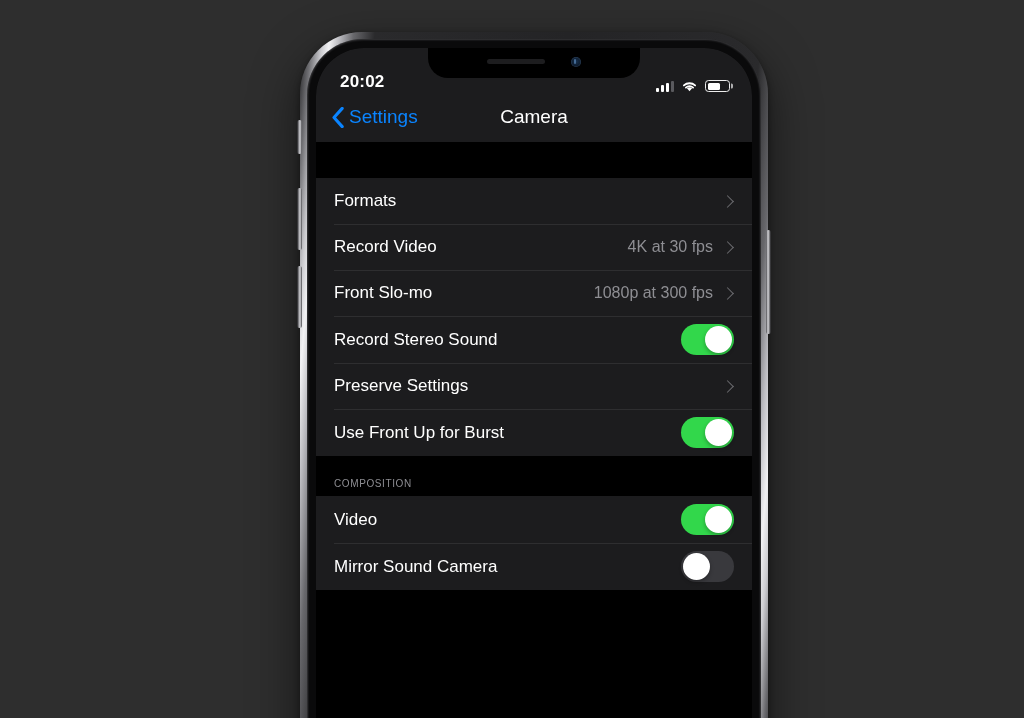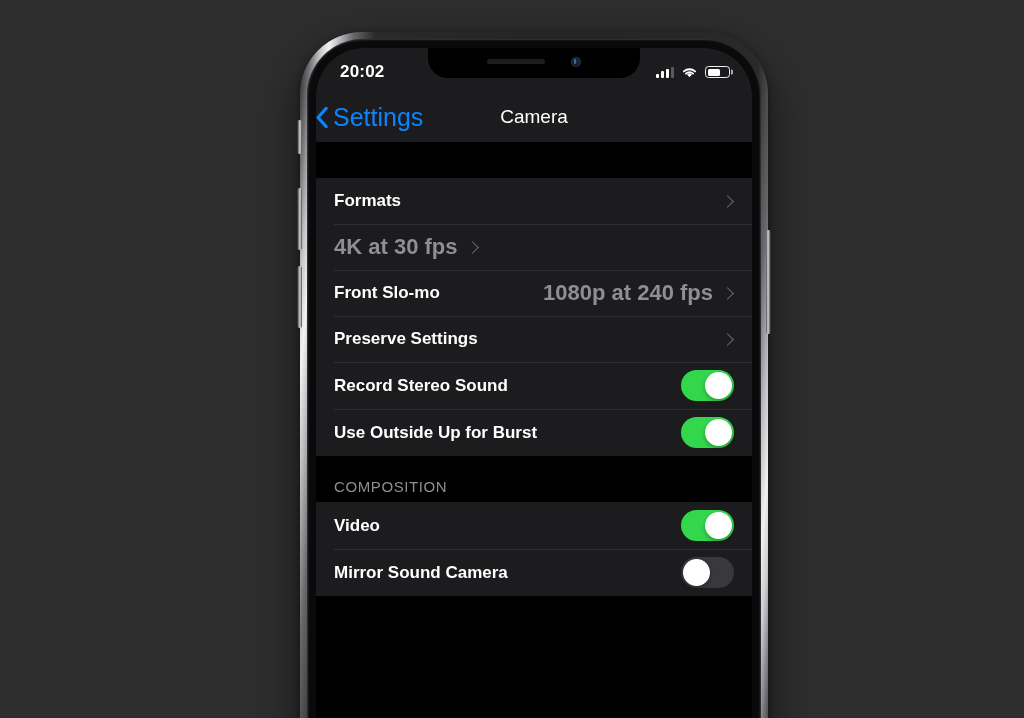--- a/index.html
+++ b/index.html
@@ -130,21 +130,21 @@
     border-radius: 1px;
     background: rgba(110,160,215,0.55);
   }
 
   
   .status-bar {
     position: relative;
     height: 44px;
     background: #1c1c1e;
     display: flex;
-    align-items: center;
+    align-items: flex-end;
     justify-content: space-between;
     padding: 0 22px 0 24px;
     z-index: 10;
   }
   .status-time {
     color: #fff;
     font-size: 17px;
     font-weight: bold;
     letter-spacing: 0.2px;
     padding-top: 4px;
@@ -197,45 +197,45 @@
   .nav-bar {
     position: relative;
     height: 50px;
     background: #1c1c1e;
     display: flex;
     align-items: center;
     z-index: 5;
   }
   .nav-back {
     position: absolute;
-    left: 0;
+    left: 16px;
     display: flex;
     align-items: center;
     gap: 5px;
     color: #0a84ff;
-    font-size: 25px;
+    font-size: 19px;
     cursor: pointer;
   }
   .nav-back .chev { display: flex; align-items: center; }
   .nav-title {
     width: 100%;
     text-align: center;
     color: #fff;
     font-size: 19px;
     font-weight: normal;
   }
 
   
   .list-body {
     background: #000;
     height: calc(100% - 94px);
     overflow: hidden;
   }
   .gap-top { height: 36px; }
-  .group { background: #1c1c1e; font-weight: bold; }
+  .group { background: #1c1c1e; }
 
   .row {
     position: relative;
     display: flex;
     align-items: center;
     min-height: 46px;
     padding: 0 18px 0 18px;
     cursor: pointer;
   }
   .row.toggle-row { min-height: 47px; }
@@ -246,21 +246,21 @@
     height: 1px;
     background: #2e2e30;
   }
   .row-label {
     color: #fff;
     font-size: 17px;
     flex: 1;
   }
   .row-detail {
     color: #8e8e93;
-    font-size: 22px;
+    font-size: 16px;
     margin-right: 10px;
   }
   .chevron-right {
     width: 9px; height: 9px;
     border-top: 1.8px solid #6c6c70;
     border-right: 1.8px solid #6c6c70;
     transform: rotate(45deg);
     margin-right: 2px;
   }
 
@@ -283,21 +283,21 @@
     background: #fff;
     box-shadow: 0 2px 4px rgba(0,0,0,0.3);
   }
   .switch.on  .knob { left: 24px; }
   .switch.off .knob { left: 2px; }
 
   
   .section-header {
     background: #000;
     color: #8e8e93;
-    font-size: 15px;
+    font-size: 10px;
     letter-spacing: 0.6px;
     padding: 22px 0 7px 18px;
   }
 </style>
 </head>
 <body>
 
 <div id="phone">
   <div class="device-frame"></div>
   <div class="device-inner"></div>
@@ -351,45 +351,46 @@
 
       <div class="group">
 
         <div class="row">
           <span class="row-label">Formats</span>
           <span class="row-detail"></span>
           <span class="chevron-right"></span>
         </div>
 
         <div class="row">
+          <span class="row-label">Record Video</span>
           <span class="row-detail">4K at 30 fps</span>
           <span class="chevron-right"></span>
         </div>
 
         <div class="row">
           <span class="row-label">Front Slo-mo</span>
-          <span class="row-detail">1080p at 240 fps</span>
-          <span class="chevron-right"></span>
-        </div>
-
-        <div class="row">
-          <span class="row-label">Preserve Settings</span>
-          <span class="row-detail"></span>
+          <span class="row-detail">1080p at 300 fps</span>
           <span class="chevron-right"></span>
         </div>
 
         <div class="row toggle-row">
           <span class="row-label">Record Stereo Sound</span>
           <span class="switch on">
               <span class="knob"></span>
             </span>
         </div>
 
+        <div class="row">
+          <span class="row-label">Preserve Settings</span>
+          <span class="row-detail"></span>
+          <span class="chevron-right"></span>
+        </div>
+
         <div class="row toggle-row">
-          <span class="row-label">Use Outside Up for Burst</span>
+          <span class="row-label">Use Front Up for Burst</span>
           <span class="switch on">
               <span class="knob"></span>
             </span>
         </div>
 
       </div>
 
       <div class="section-header">COMPOSITION</div>
 
       <div class="group">

